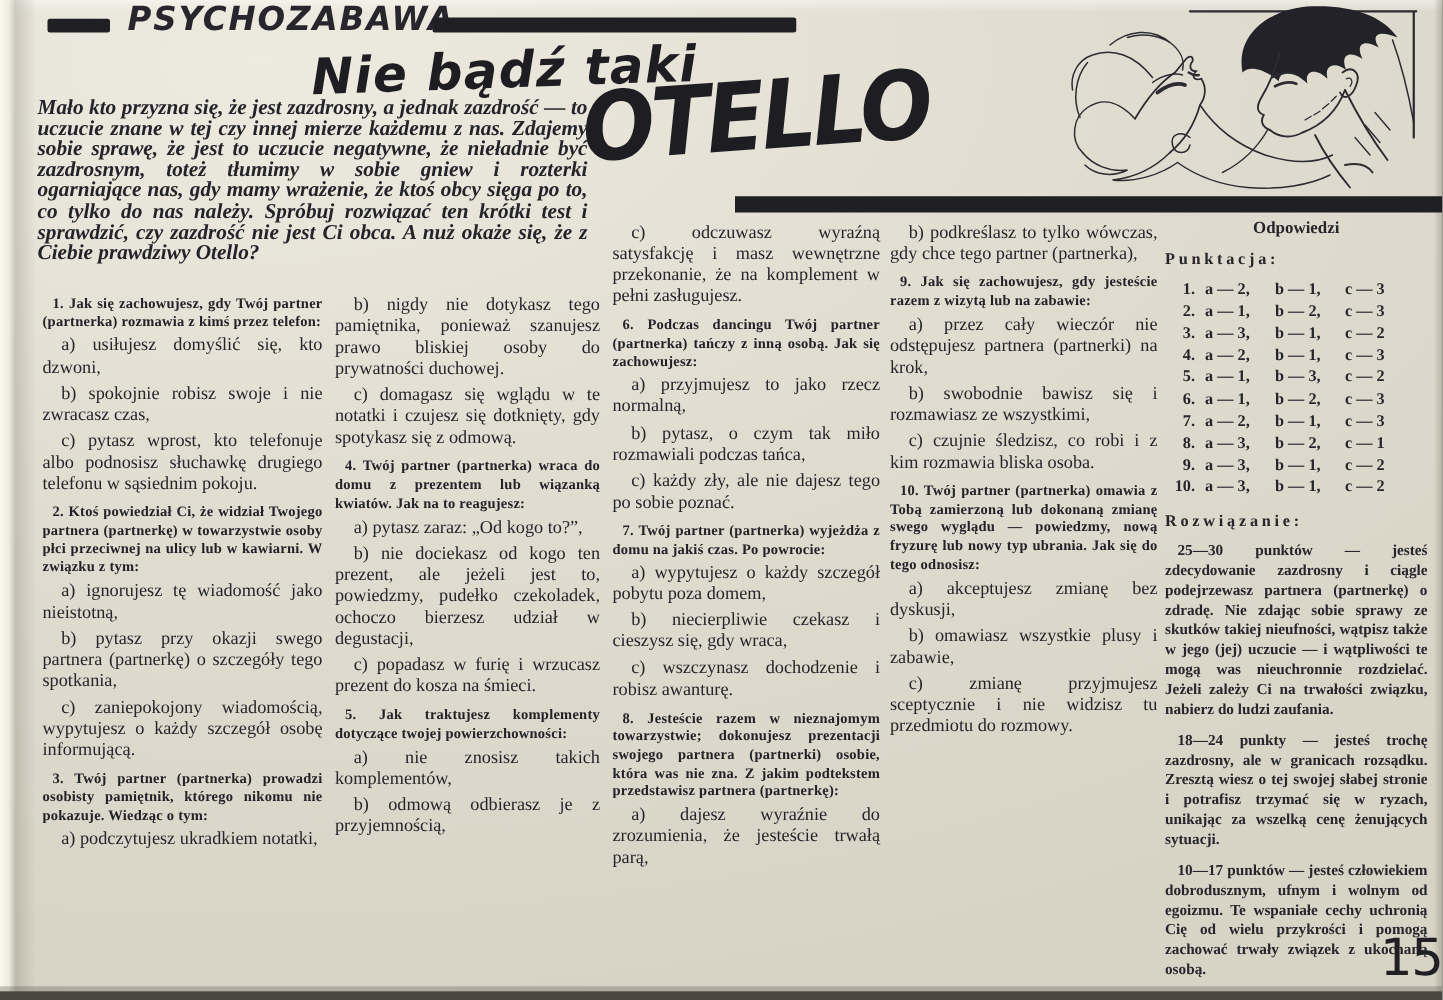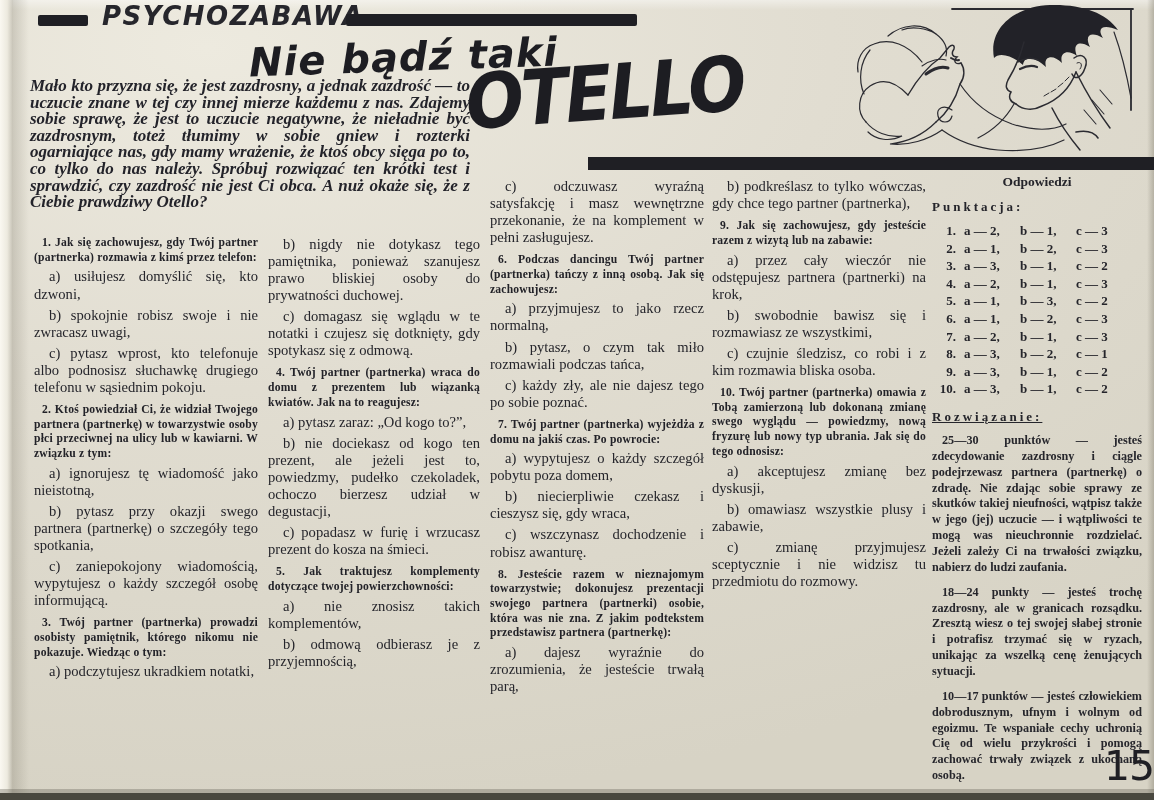--- a/index.html
+++ b/index.html
@@ -68,21 +68,21 @@
   .h-odp{font-weight:bold;font-size:13.5px;margin:0 0 9px;text-align:center;}
   .h-spaced{font-weight:bold;font-size:13px;letter-spacing:3px;margin:0 0 8px;text-align:left;}
   .scores{margin:0 0 12px;}
   .score-row{display:flex;font-weight:bold;font-size:13px;line-height:1.2;margin-bottom:2px;}
   .score-row .sn{width:24px;text-align:right;margin-right:8px;}
   .score-row .sa{width:56px;}
   .score-row .sb{width:56px;}
   .score-row .sc{width:50px;}
   .sol{font-weight:bold;font-size:12.2px;line-height:1.3;margin:0 0 9px;
        text-indent:10px;color:#26262c;}
-  .h-roz{margin-top:2px;text-decoration:underline;}
+  .h-roz{margin-top:2px;}
 
   .page-number{
     position:absolute;left:1104px;top:742px;
     font-family:"DejaVu Sans", sans-serif;font-weight:normal;font-size:41px;
     color:#1f1f24;letter-spacing:-1px;
   }
 </style>
 </head>
 <body>
 
@@ -149,21 +149,21 @@
         <path d="M228,132 C238,130 246,132 250,138" stroke-width="1.6"></path>
       </g>
     </g>
   </svg>
 
   <p class="intro">Mało kto przyzna się, że jest zazdrosny, a jednak zazdrość — to uczucie znane w tej czy innej mierze każdemu z nas. Zdajemy sobie sprawę, że jest to uczucie negatywne, że nieładnie być zazdrosnym, toteż tłumimy w sobie gniew i rozterki ogarniające nas, gdy mamy wrażenie, że ktoś obcy sięga po to, co tylko do nas należy. Spróbuj rozwiązać ten krótki test i sprawdzić, czy zazdrość nie jest Ci obca. A nuż okaże się, że z Ciebie prawdziwy Otello?</p>
 
   <div class="col col1">
     <p class="q">1. Jak się zachowujesz, gdy Twój partner (partnerka) rozmawia z kimś przez telefon:</p>
     <p class="a">a) usiłujesz domyślić się, kto dzwoni,</p>
-    <p class="a">b) spokojnie robisz swoje i nie zwracasz uwagi,</p>
+    <p class="a">b) spokojnie robisz swoje i nie zwracasz czas,</p>
     <p class="a">c) pytasz wprost, kto telefonuje albo podnosisz słuchawkę drugiego telefonu w sąsiednim pokoju.</p>
     <p class="q">2. Ktoś powiedział Ci, że widział Twojego partnera (partnerkę) w towarzystwie osoby płci przeciwnej na ulicy lub w kawiarni. W związku z tym:</p>
     <p class="a">a) ignorujesz tę wiadomość jako nieistotną,</p>
     <p class="a">b) pytasz przy okazji swego partnera (partnerkę) o szczegóły tego spotkania,</p>
     <p class="a">c) zaniepokojony wiadomością, wypytujesz o każdy szczegół osobę informującą.</p>
     <p class="q">3. Twój partner (partnerka) prowadzi osobisty pamiętnik, którego nikomu nie pokazuje. Wiedząc o tym:</p>
     <p class="a">a) podczytujesz ukradkiem notatki,</p>
   </div>
 
   <div class="col col2">

